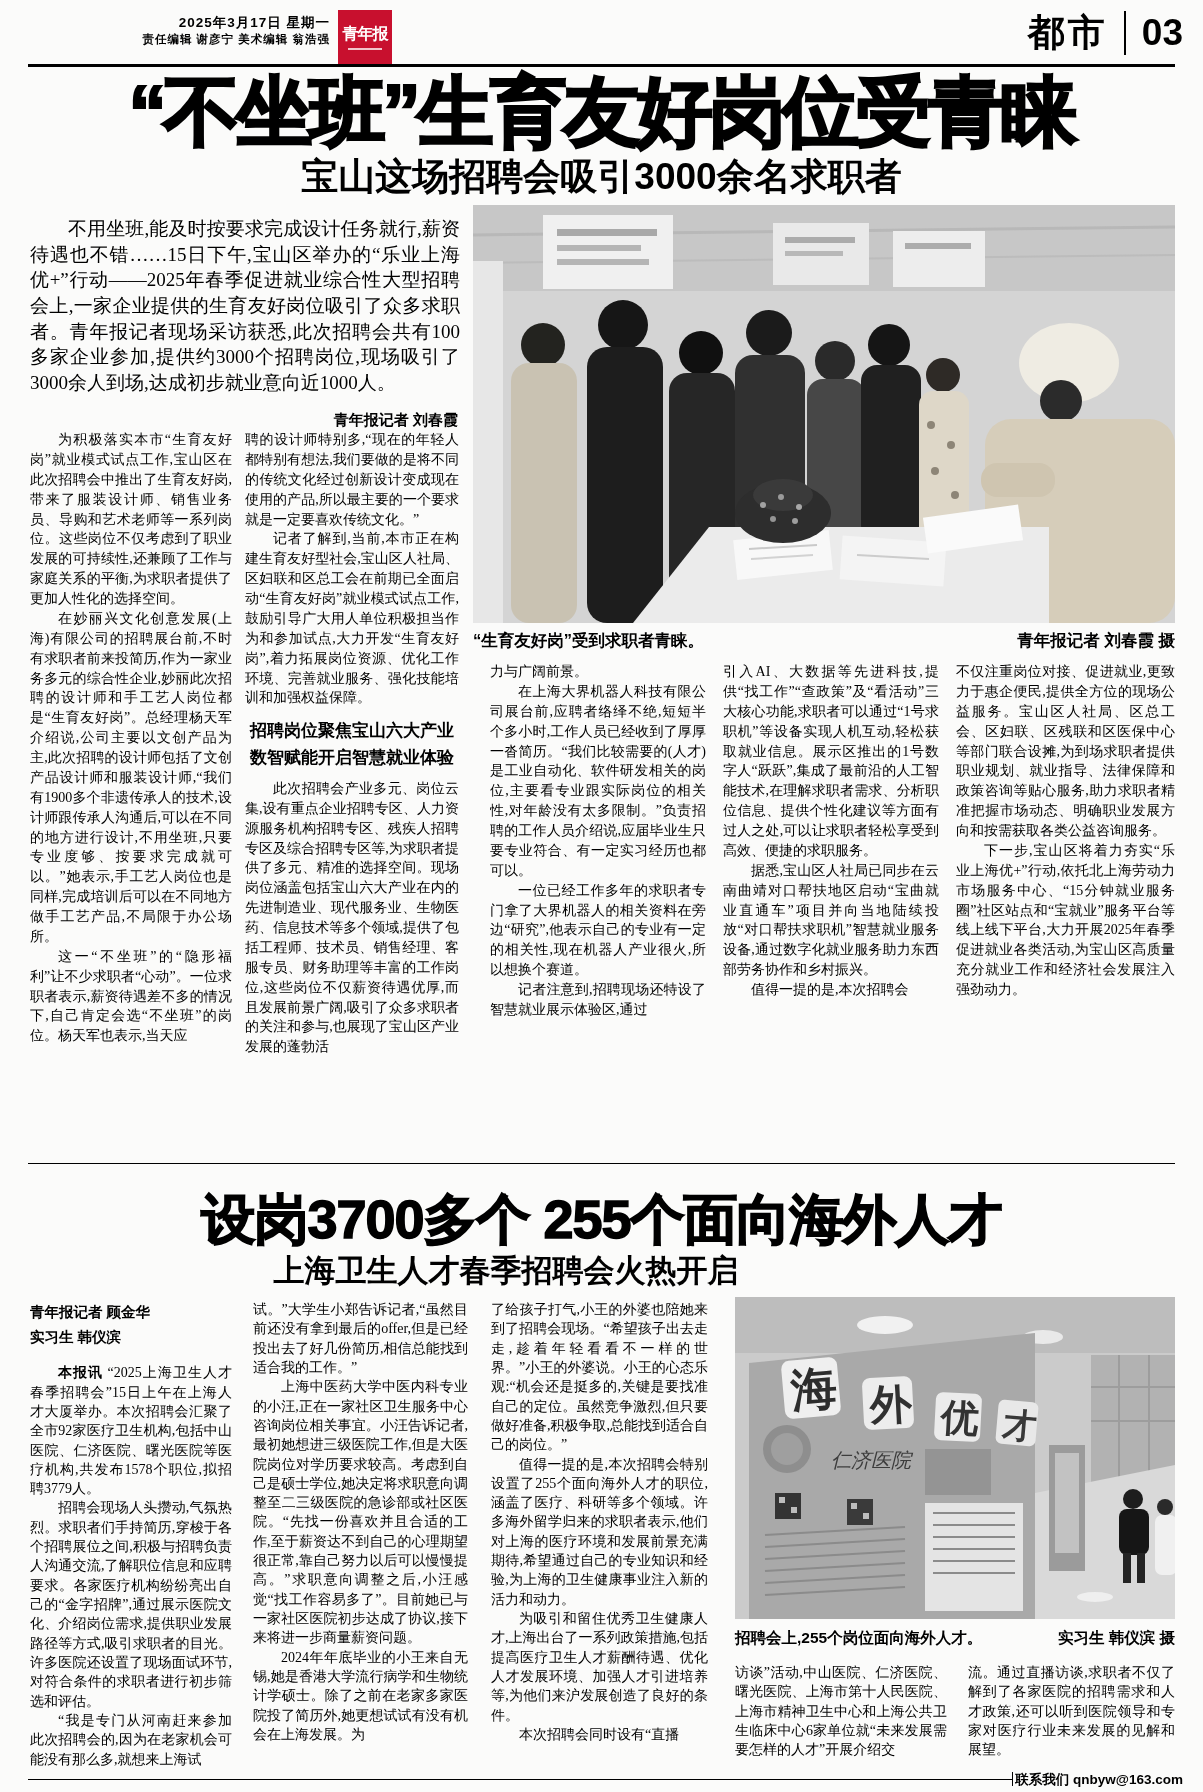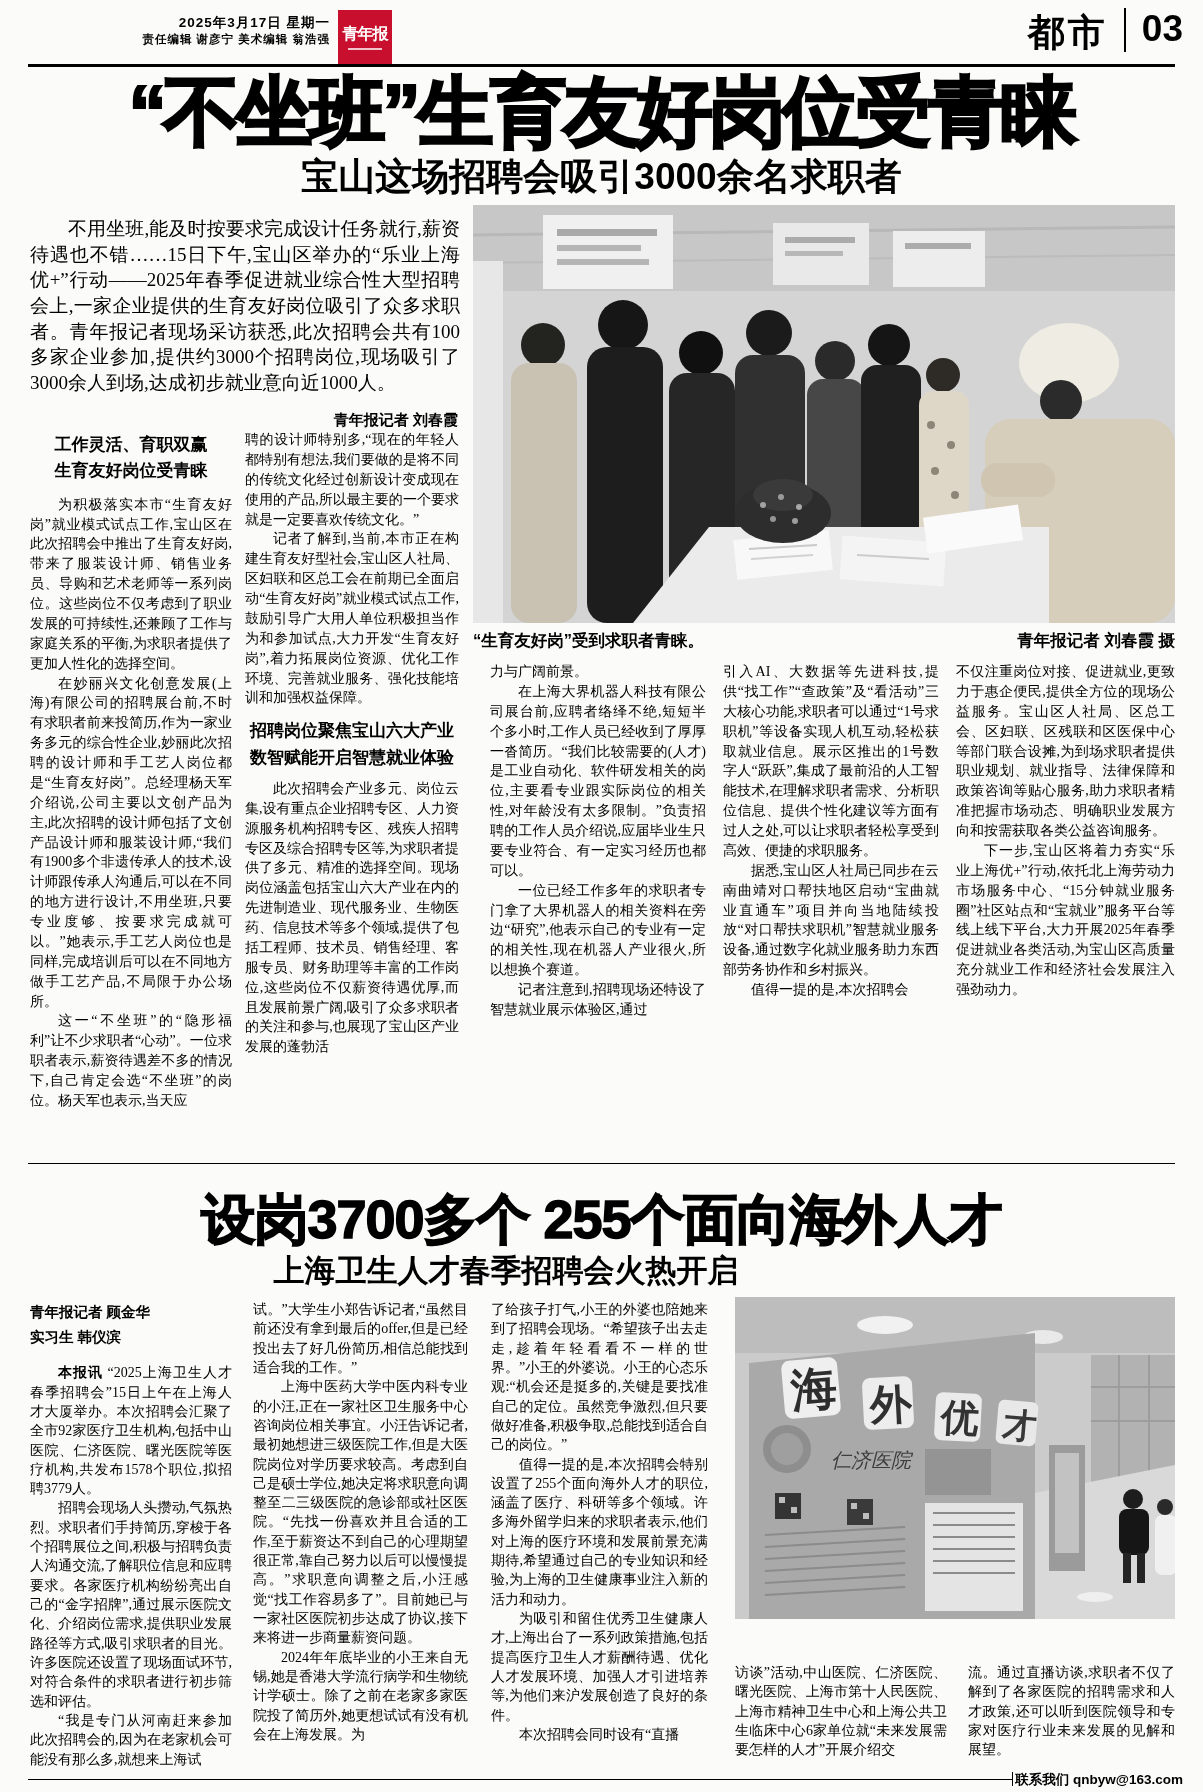--- a/index.html
+++ b/index.html
@@ -14,21 +14,21 @@
   
   .mast-left { left:60px; top:14px; width:270px; text-align:right;
     font-family:"Liberation Sans","DejaVu Sans",sans-serif; }
   .mast-date { font-size:13.5px; font-weight:700; letter-spacing:1px; }
   .mast-editors { font-size:11.5px; font-weight:700; letter-spacing:1px; }
   .logo-box { left:338px; top:10px; width:54px; height:54px; display:flex;
     align-items:center; justify-content:center; flex-direction:column; }
   .logo-text { color:#fff; font-size:16px; font-weight:700; letter-spacing:-1px;
     font-family:"Liberation Serif","DejaVu Serif",serif; }
   .logo-sub { width:34px; height:2px; background:rgba(255,255,255,.75); margin-top:3px; }
-  .mast-right { right:20px; top:8px; display:flex; align-items:flex-start; gap:16px;
+  .mast-right { right:20px; top:8px; display:flex; align-items:center; gap:16px;
     font-family:"Liberation Sans","DejaVu Sans",sans-serif; }
   .mast-section { font-size:37px; font-weight:700; letter-spacing:3px; }
   .mast-vrule { width:2px; height:44px; background:#000; }
   .mast-pageno { font-size:37px; font-weight:700; }
   .mast-rule { left:28px; top:64px; width:1147px; height:3px; background:#000; }
 
   
   .a1-headline { left:0; top:72px; width:1203px; text-align:center;
     font-family:"Liberation Sans","DejaVu Sans",sans-serif;
     font-size:76px; font-weight:900; line-height:1.05; letter-spacing:-3px;
@@ -117,24 +117,20 @@
 
   <div class="abs a1-headline">“不坐班”生育友好岗位受青睐</div>
   <div class="abs a1-subheadline">宝山这场招聘会吸引3000余名求职者</div>
 
   <div class="abs lead">
     <p class="para">不用坐班,能及时按要求完成设计任务就行,薪资待遇也不错……15日下午,宝山区举办的“乐业上海优+”行动——2025年春季促进就业综合性大型招聘会上,一家企业提供的生育友好岗位吸引了众多求职者。青年报记者现场采访获悉,此次招聘会共有100多家企业参加,提供约3000个招聘岗位,现场吸引了3000余人到场,达成初步就业意向近1000人。</p>
   </div>
   <div class="abs byline1">青年报记者 刘春霞</div>
 
   <div class="col c1">
-    <div class="colhead top">
-      <div>工作灵活、育职双赢</div>
-      <div>生育友好岗位受青睐</div>
-    </div>
     <div>
         <p class="para">为积极落实本市“生育友好岗”就业模式试点工作,宝山区在此次招聘会中推出了生育友好岗,带来了服装设计师、销售业务员、导购和艺术老师等一系列岗位。这些岗位不仅考虑到了职业发展的可持续性,还兼顾了工作与家庭关系的平衡,为求职者提供了更加人性化的选择空间。</p>
         <p class="para">在妙丽兴文化创意发展(上海)有限公司的招聘展台前,不时有求职者前来投简历,作为一家业务多元的综合性企业,妙丽此次招聘的设计师和手工艺人岗位都是“生育友好岗”。总经理杨天军介绍说,公司主要以文创产品为主,此次招聘的设计师包括了文创产品设计师和服装设计师,“我们有1900多个非遗传承人的技术,设计师跟传承人沟通后,可以在不同的地方进行设计,不用坐班,只要专业度够、按要求完成就可以。”她表示,手工艺人岗位也是同样,完成培训后可以在不同地方做手工艺产品,不局限于办公场所。</p>
         <p class="para">这一“不坐班”的“隐形福利”让不少求职者“心动”。一位求职者表示,薪资待遇差不多的情况下,自己肯定会选“不坐班”的岗位。杨天军也表示,当天应</p>
       </div>
   </div>
 
   <div class="col c2">
     <div>
         <p class="para noindent">聘的设计师特别多,“现在的年轻人都特别有想法,我们要做的是将不同的传统文化经过创新设计变成现在使用的产品,所以最主要的一个要求就是一定要喜欢传统文化。”</p>
@@ -326,20 +322,24 @@
         <rect x="388" y="256" width="8" height="30" fill="#242424"></rect>
         <rect x="402" y="256" width="8" height="30" fill="#242424"></rect>
       </g>
       <g>
         <circle cx="430" cy="210" r="8" fill="#2a2a2a"></circle>
         <rect x="420" y="218" width="22" height="60" rx="7" fill="#f0f0f0"></rect>
       </g>
       <ellipse cx="360" cy="300" rx="18" ry="5" fill="#efefef"></ellipse>
     </svg>
   </div>
+  <div class="abs caption-row cap2">
+    <span>招聘会上,255个岗位面向海外人才。</span>
+    <span>实习生 韩仪滨 摄</span>
+  </div>
 
   <div class="col col2x d4">
     <div>
         <p class="para noindent">访谈”活动,中山医院、仁济医院、曙光医院、上海市第十人民医院、上海市精神卫生中心和上海公共卫生临床中心6家单位就“未来发展需要怎样的人才”开展介绍交</p>
       </div>
   </div>
   <div class="col col2x d5">
     <div>
         <p class="para noindent">流。通过直播访谈,求职者不仅了解到了各家医院的招聘需求和人才政策,还可以听到医院领导和专家对医疗行业未来发展的见解和展望。</p>
       </div>

